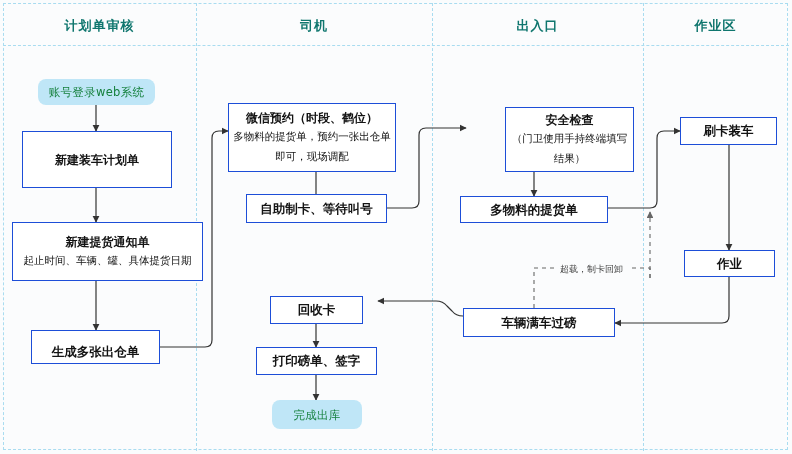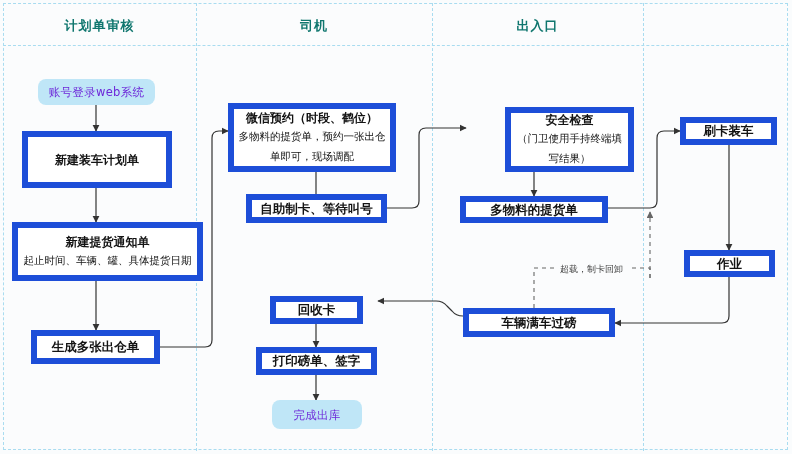--- a/index.html
+++ b/index.html
@@ -34,36 +34,36 @@
     font-size:13px;font-weight:bold;color:#0f766e;
     letter-spacing:1px;
     white-space:nowrap;
   }
 
   
   .node{
     position:absolute;
     box-sizing:border-box;
     background:#ffffff;
-    border:6px solid #1d4ed8;
+    border:1px solid #1d4ed8;
     display:flex;flex-direction:column;
     align-items:center;justify-content:center;
     text-align:center;
     color:#141414;
     padding:3px 4px;
   }
   .node .t1{font-size:12px;font-weight:bold;line-height:16px;}
   .node .t2{font-size:10.5px;line-height:20px;font-weight:normal;}
   .node.single .t1{font-size:12.5px;font-weight:bold;}
 
   .node.pill{
     background:#bfe6f7;
     border:none;
     border-radius:8px;
-    color:#6d28d9;
+    color:#15803d;
   }
   .node.pill .t1{font-size:11.5px;font-weight:normal;letter-spacing:.3px;}
 
   
   .edge-layer{position:absolute;left:0;top:0;width:792px;height:454px;
      pointer-events:none;}
   .edge-label{
     position:absolute;
     font-size:9px;color:#444;white-space:nowrap;
   }
@@ -76,20 +76,21 @@
   <div class="lane-frame"></div>
   <div class="lane-header-rule"></div>
 
   <div class="lane-div" style="left:196px;"></div>
   <div class="lane-div" style="left:432px;"></div>
   <div class="lane-div" style="left:643px;"></div>
 
   <div class="lane-title" style="left:3px;width:193px;">计划单审核</div>
   <div class="lane-title" style="left:196px;width:236px;">司机</div>
   <div class="lane-title" style="left:432px;width:211px;">出入口</div>
+  <div class="lane-title" style="left:643px;width:145px;">作业区</div>
 
   <svg class="edge-layer" viewBox="0 0 792 454" width="792" height="454">
     <defs>
       <marker id="ah" viewBox="0 0 10 10" refX="9" refY="5" markerWidth="6" markerHeight="6" orient="auto-start-reverse">
         <path d="M0,0 L10,5 L0,10 z" fill="#333"></path>
       </marker>
       <marker id="ah2" viewBox="0 0 10 10" refX="9" refY="5" markerWidth="6" markerHeight="6" orient="auto-start-reverse">
         <path d="M0,0 L10,5 L0,10 z" fill="#666"></path>
       </marker>
     </defs>

